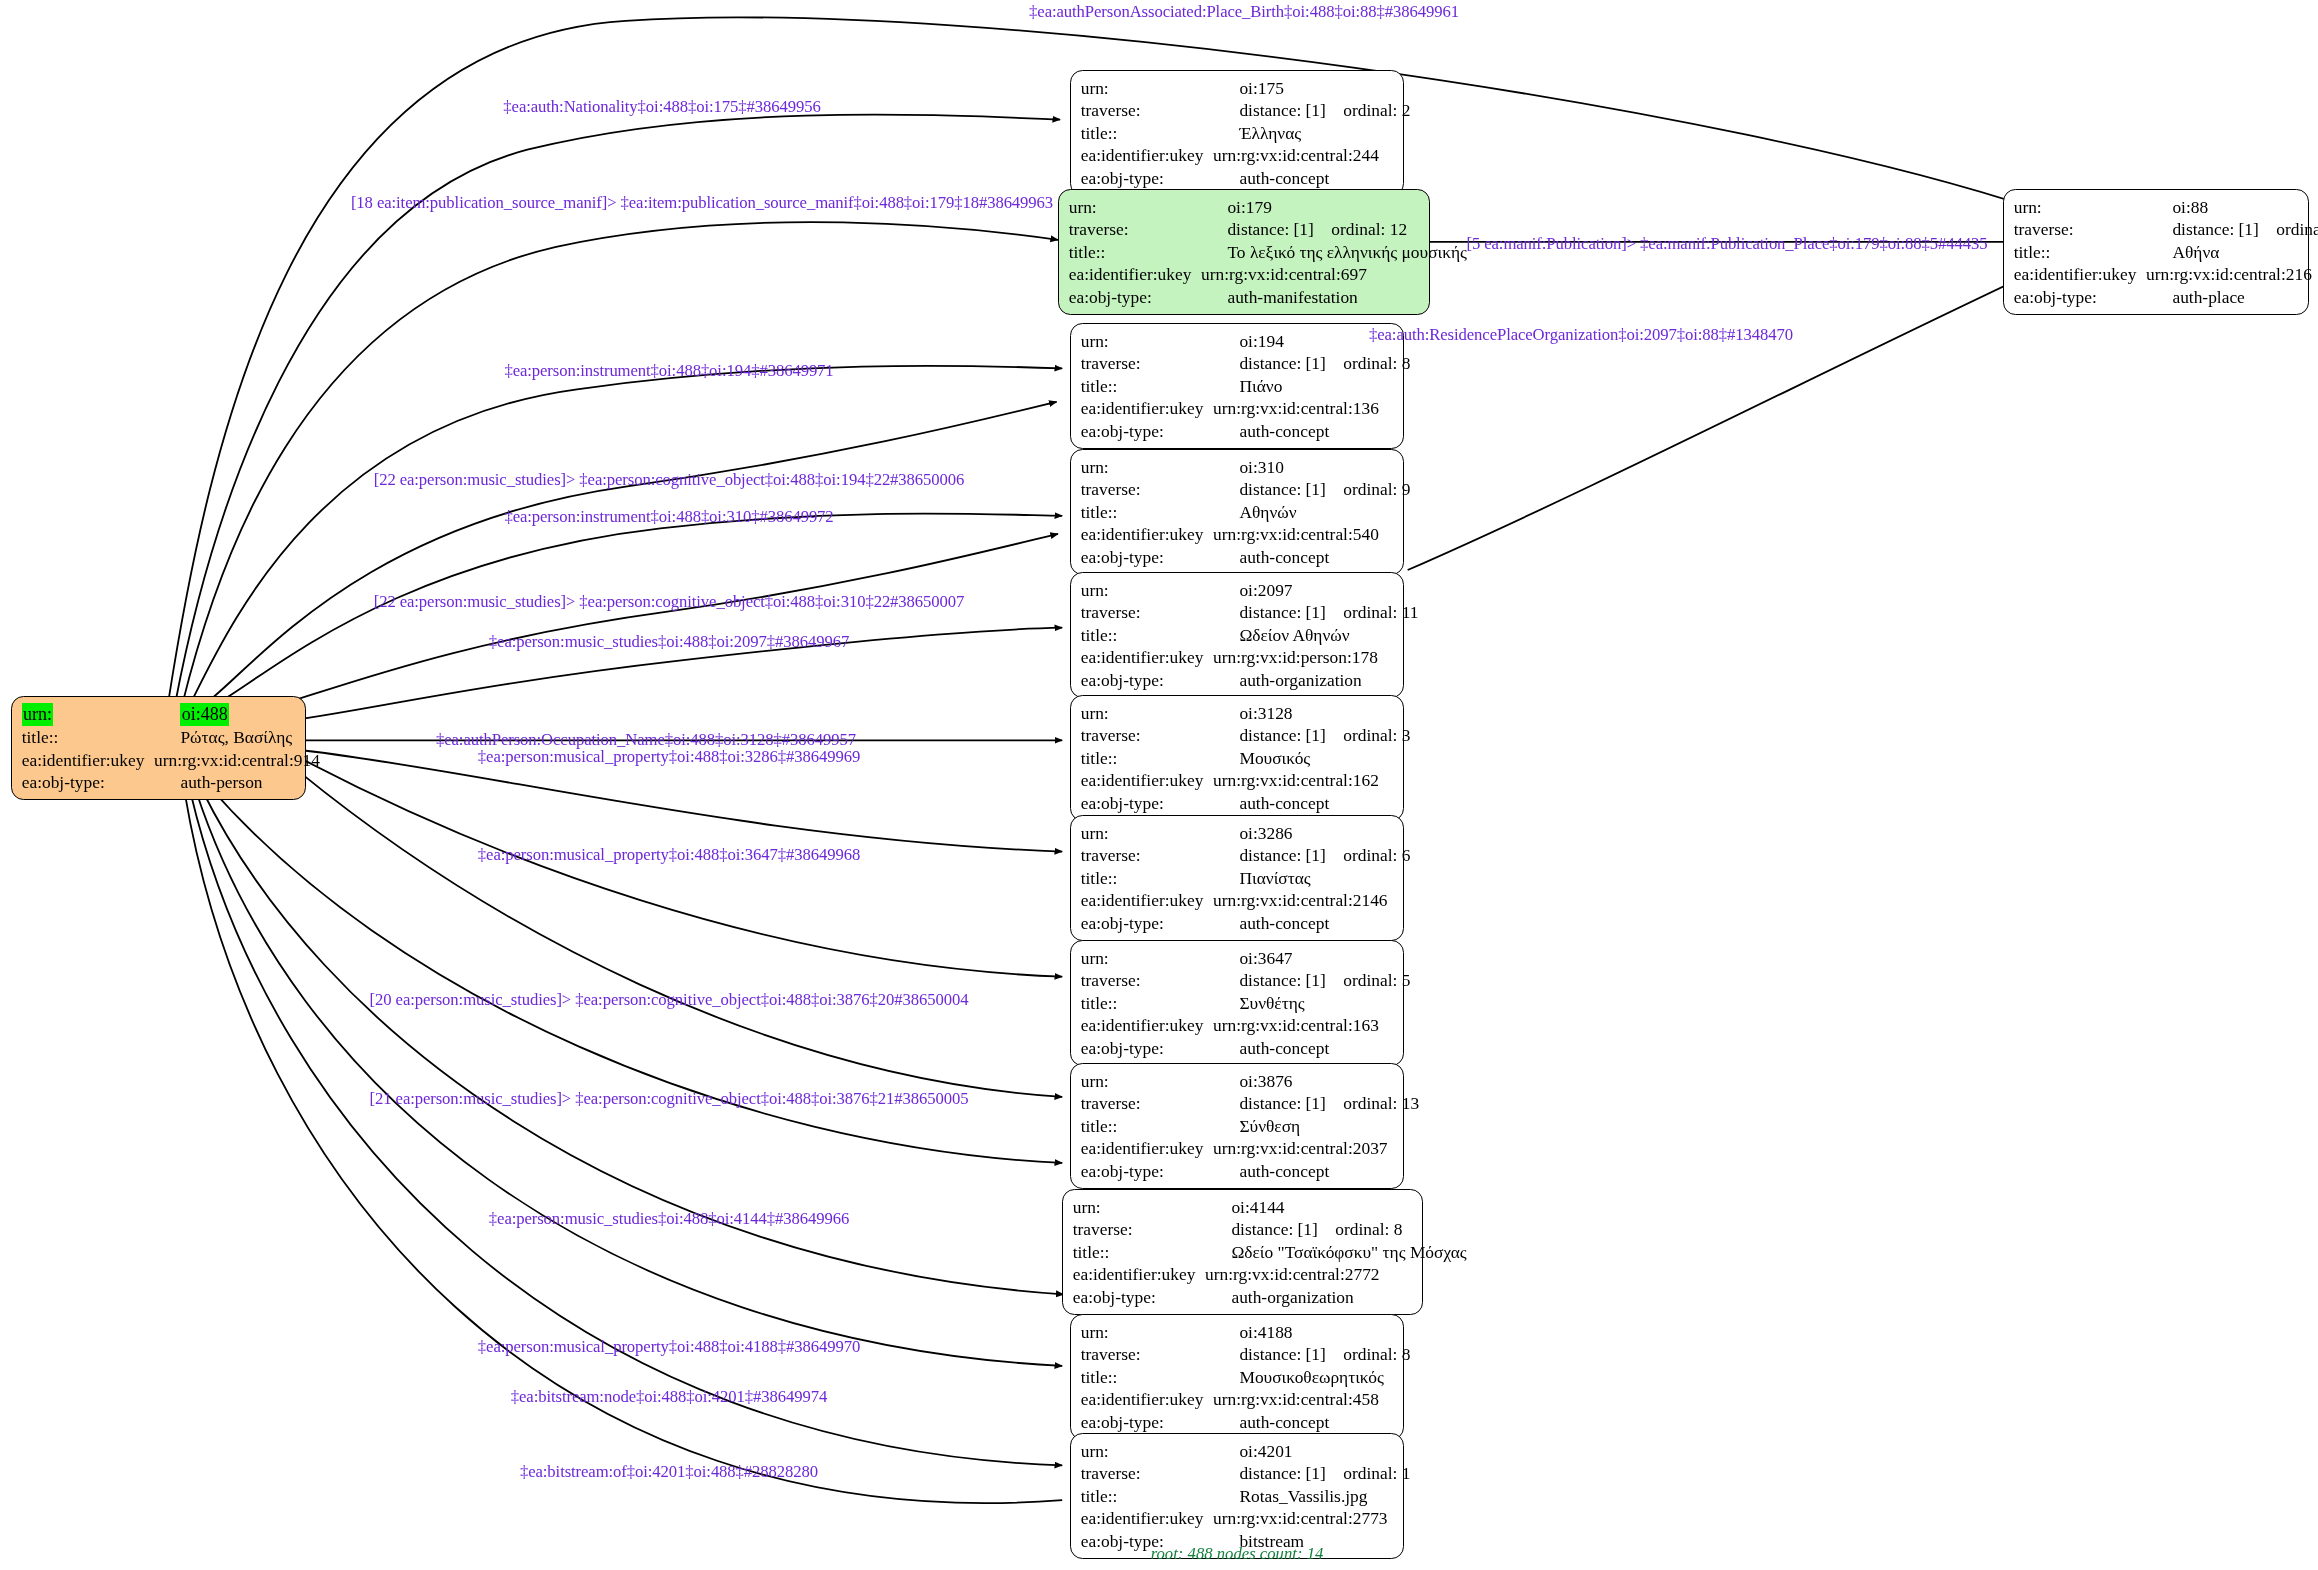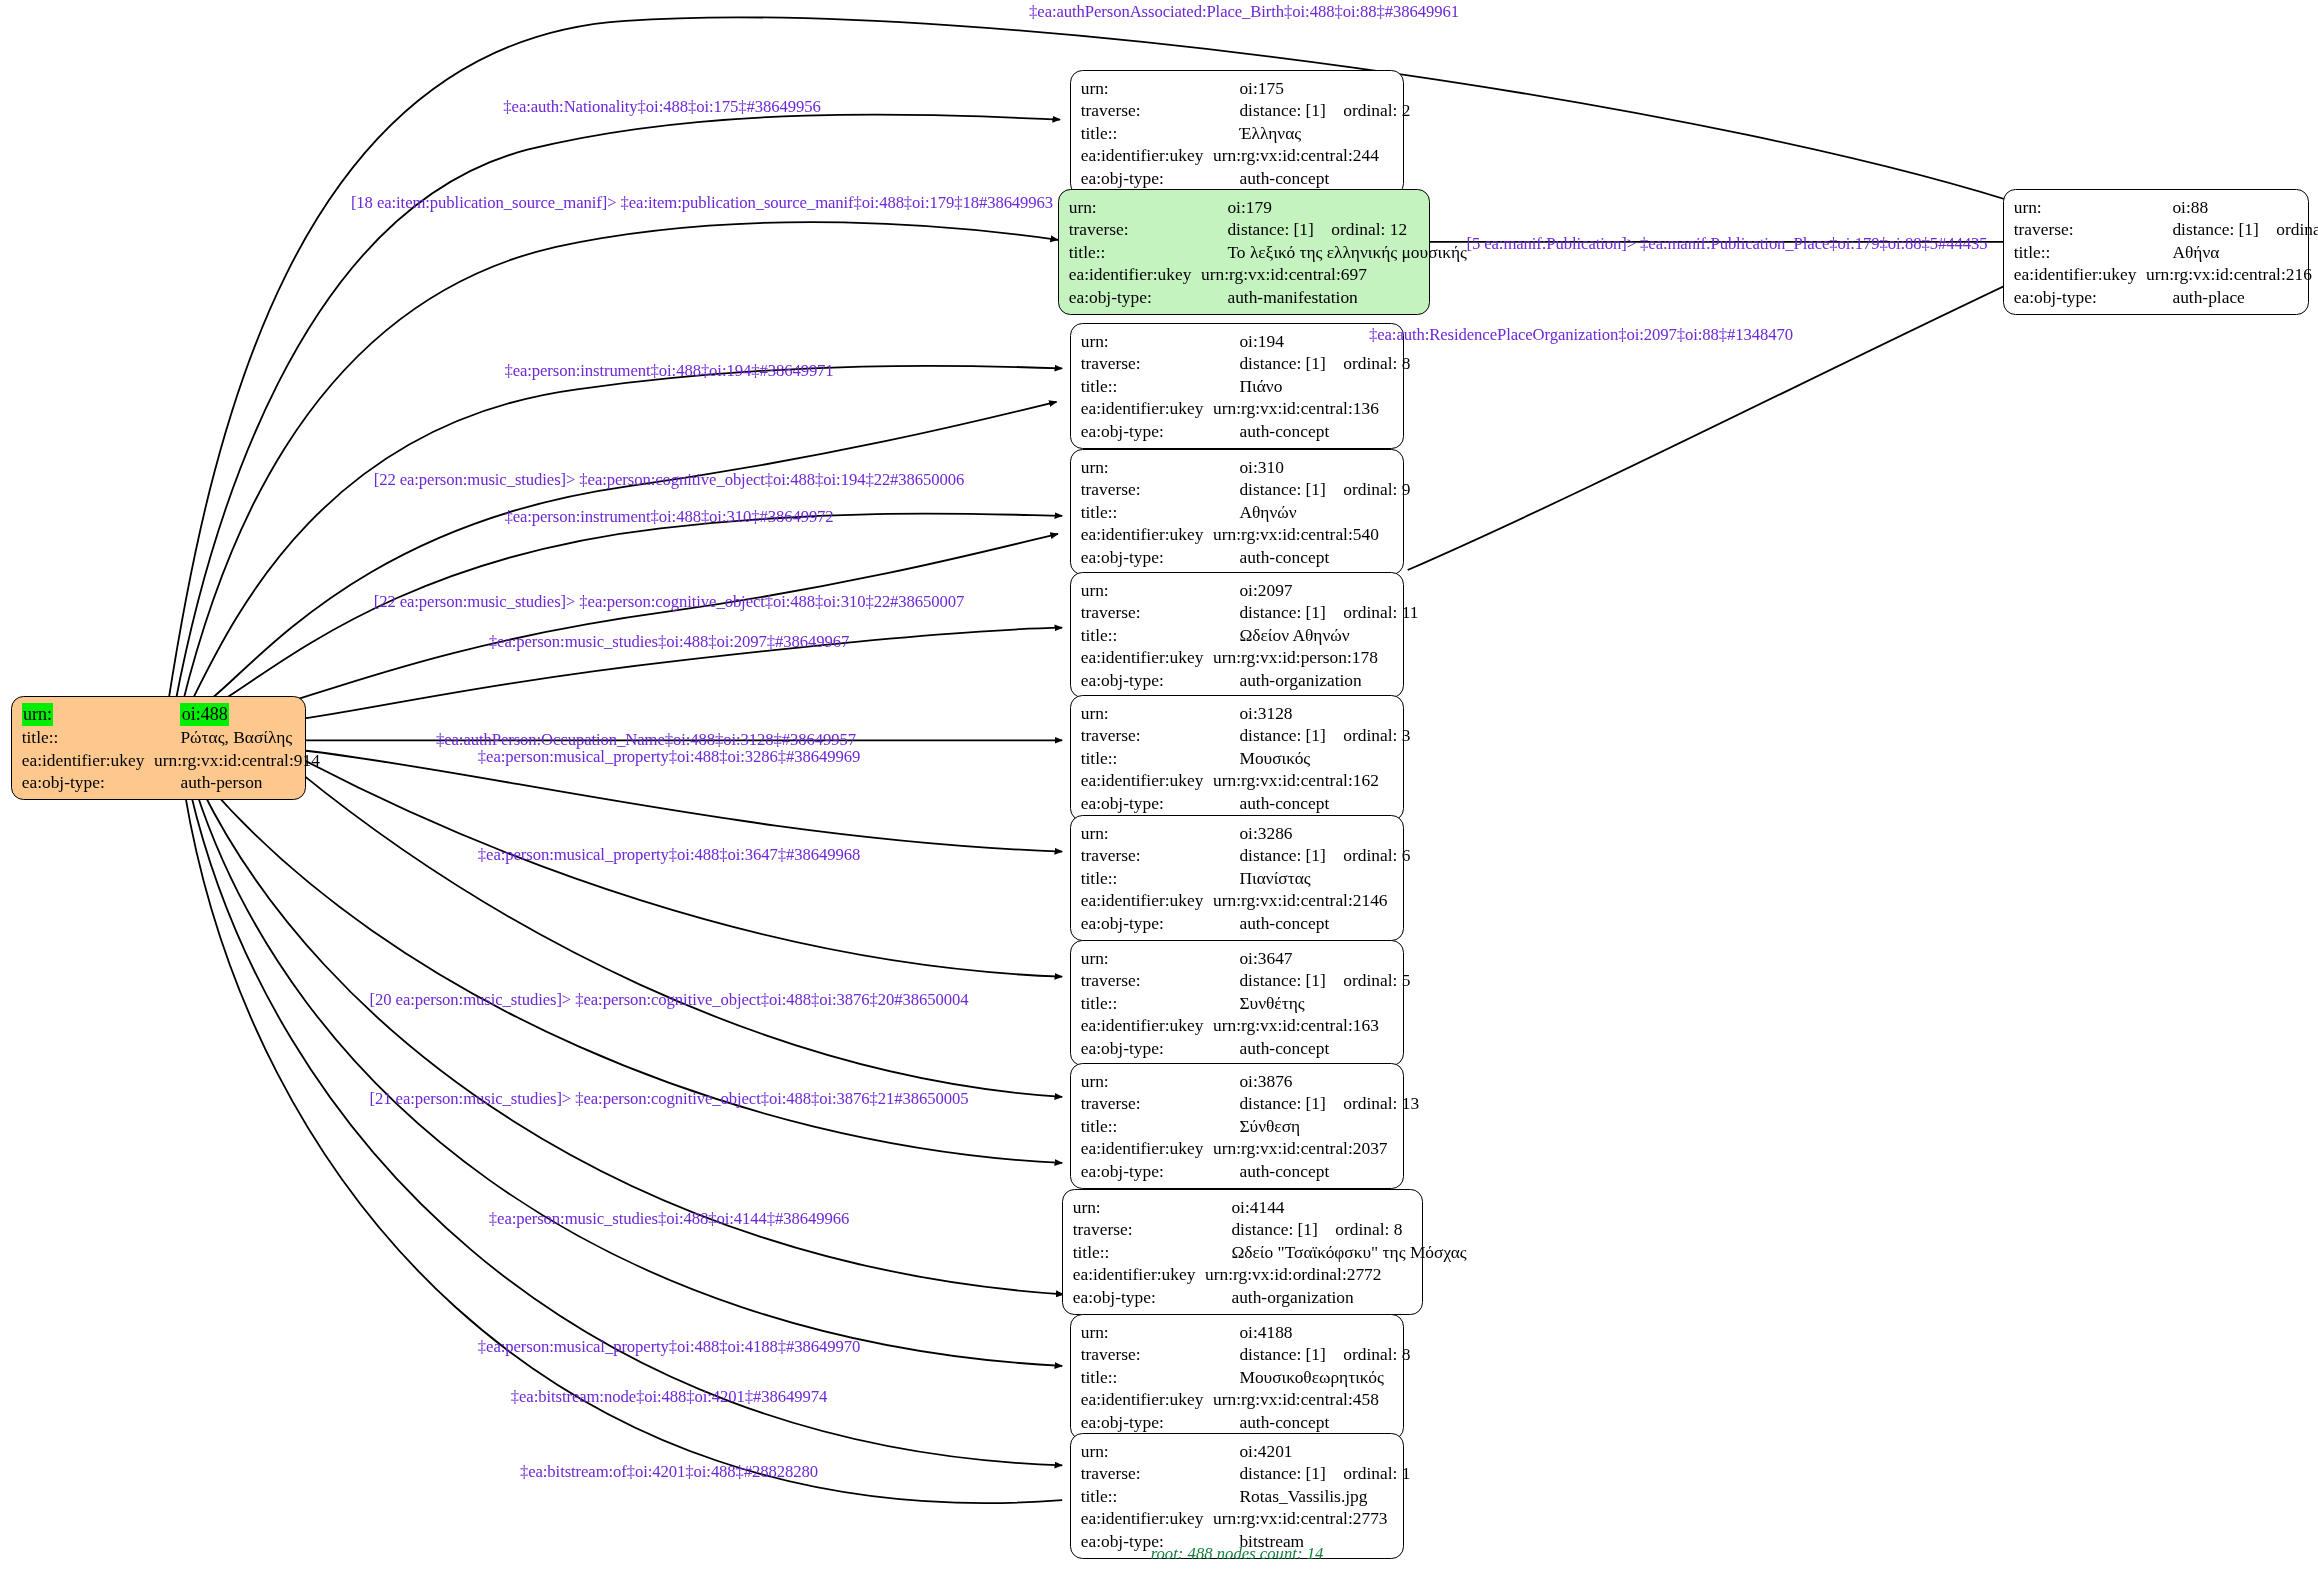--- a/index.html
+++ b/index.html
@@ -441,21 +441,21 @@
       <tr>
             <td class="k">traverse:</td>
             <td class="v2"><span>distance: [1]</span>&nbsp;&nbsp;&nbsp;&nbsp;<span>ordinal: 8</span></td>
           </tr>
       <tr>
             <td class="k">title::</td>
             <td class="v2">Ωδείο "Τσαϊκόφσκυ" της Μόσχας</td>
           </tr>
       <tr>
             <td class="k">ea:identifier:ukey</td>
-            <td>urn:rg:vx:id:ordinal:2772</td>
+            <td>urn:rg:vx:id:central:2772</td>
           </tr>
       <tr>
             <td class="k">ea:obj-type:</td>
             <td class="v2">auth-organization</td>
           </tr>
     </tbody>
       </table>
   </div>
 
   <div class="node" style="left:1070px; top:1314px; width:334px;">

